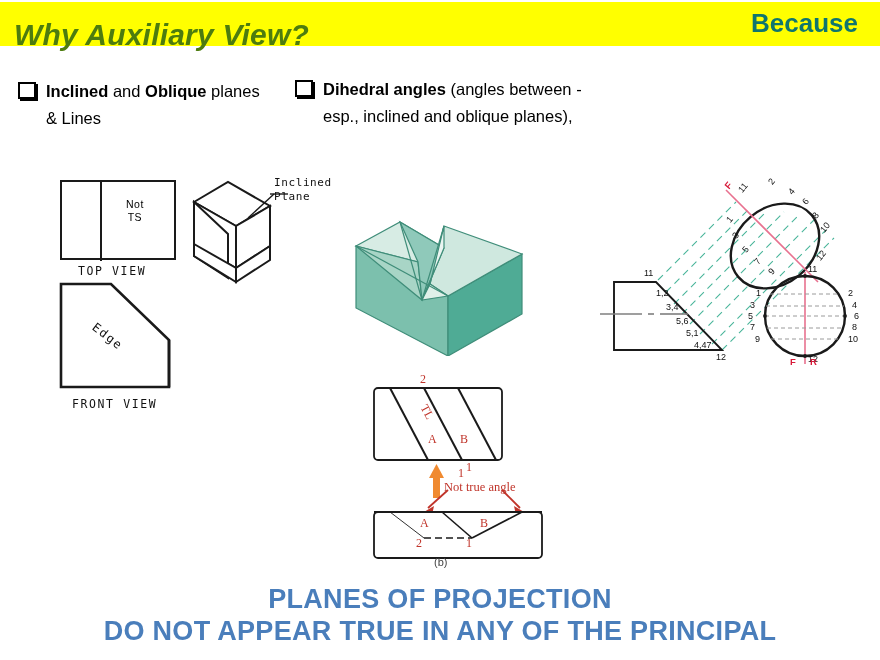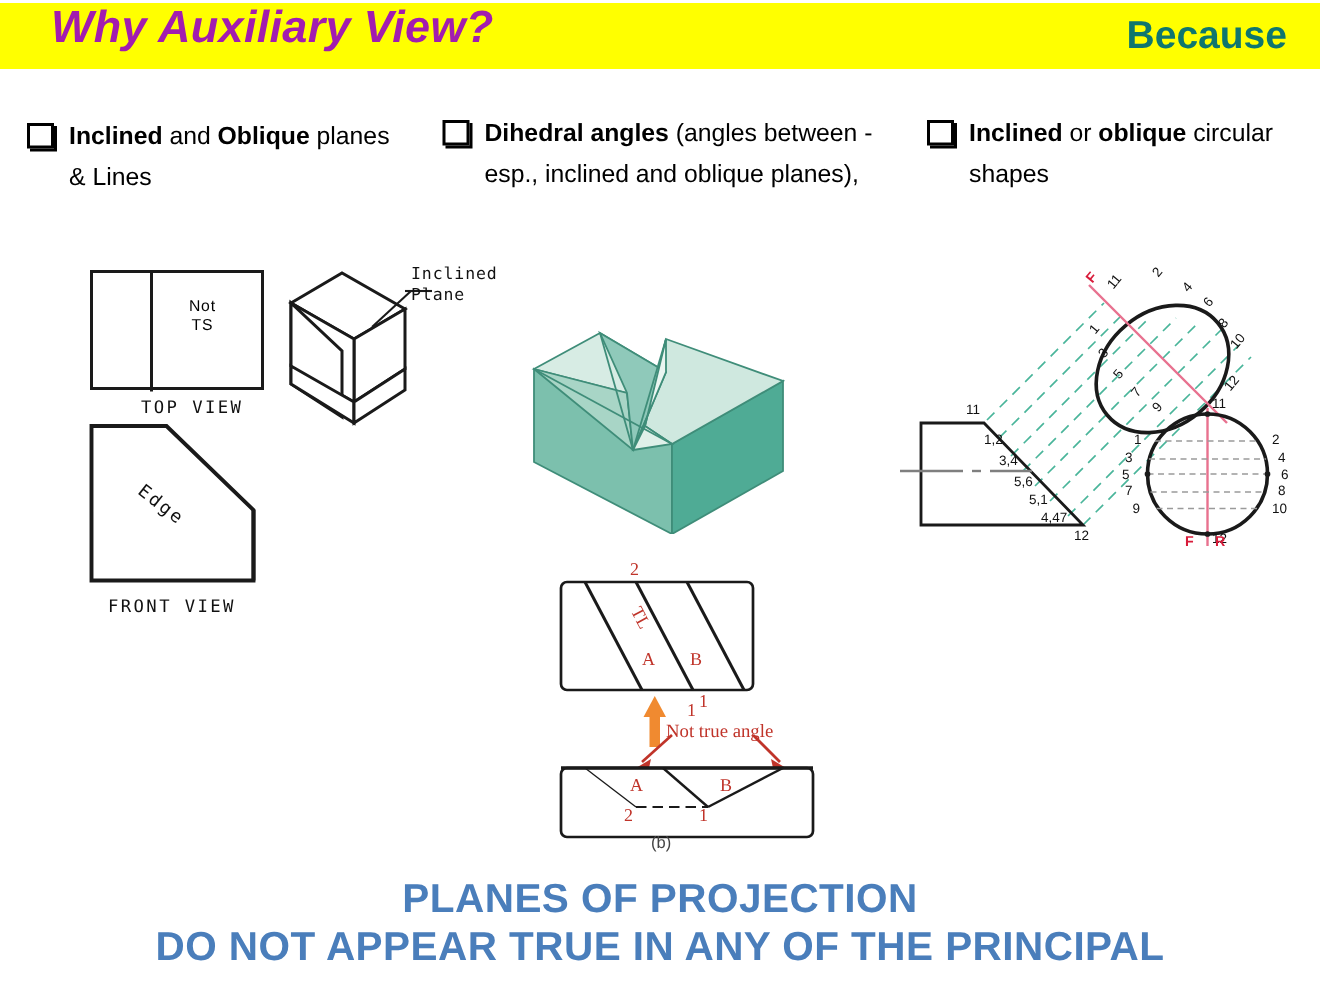--- a/index.html
+++ b/index.html
@@ -17,28 +17,27 @@
 
   
   .header-band {
     position: absolute;
     left: 0; top: 2px;
     width: 880px; height: 44px;
     background: #ffff00;
   }
   .header-title {
     position: absolute;
-    left: 14px; top: 2px;
+    left: 14px; top: 18px;
     font-size: 30px;
     font-weight: bold;
     font-style: italic;
-    color: #a21caf;
+    color: #4d7c0f;
     letter-spacing: 0.2px;
     white-space: nowrap;
-    margin-left: 20px;
   }
   .header-because {
     position: absolute;
     right: 22px; top: 8px;
     font-size: 26px;
     font-weight: bold;
     color: #0f766e;
     white-space: nowrap;
   }
 
@@ -174,36 +173,30 @@
     </div>
   </div>
 
   <div class="bullet-block" id="bullet2">
     <span class="bullet-marker"></span>
     <div class="bullet-text">
       <b>Dihedral angles</b><span> (angles between -esp., inclined and oblique planes),</span>
     </div>
   </div>
 
-  <div class="bullet-block" id="bullet3">
-    <span class="bullet-marker"></span>
-    <div class="bullet-text">
-      <b>Inclined</b><span> or </span><b>oblique</b><span> circular shapes</span>
-    </div>
-  </div>
 
   <div class="fig" id="fig1">
 
     <div class="topview-box"></div>
     <div class="topview-div"></div>
     <div class="not-ts">
       <div>Not</div>
       <div>TS</div>
     </div>
-    <div class="top-view-cap lbl" style="position:absolute;margin-left:16px;">TOP  VIEW</div>
+    <div class="top-view-cap lbl" style="position:absolute;">TOP  VIEW</div>
 
     <svg width="280" height="250" style="position:absolute;left:0;top:0;">
       <polygon points="9,112 59,112 117,168 117,215 9,215" fill="#ffffff" stroke="#1a1a1a" stroke-width="2.6"></polygon>
       <line x1="117" y1="168" x2="117" y2="215" stroke="#1a1a1a" stroke-width="2.6"></line>
     </svg>
     <div class="edge-word lbl">Edge</div>
     <div class="front-view-cap lbl" style="position:absolute;">FRONT VIEW</div>
 
     <svg width="280" height="250" style="position:absolute;left:0;top:0;">
 

